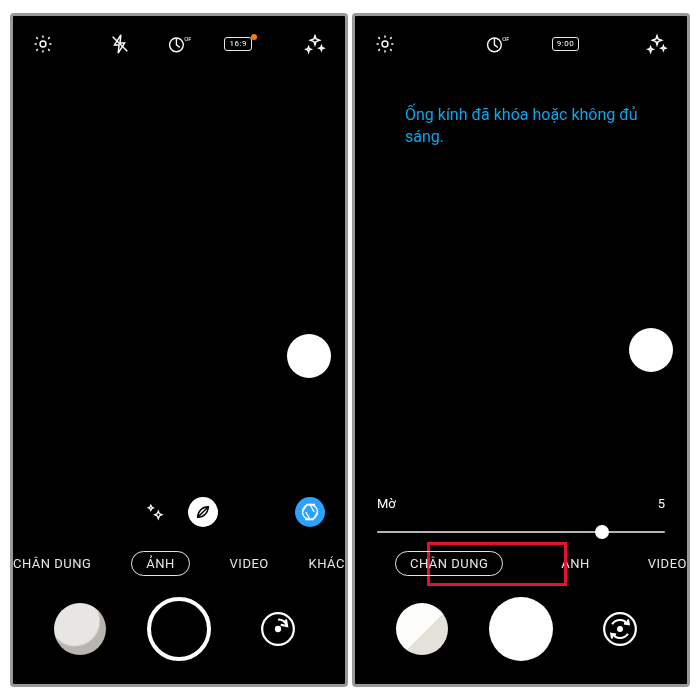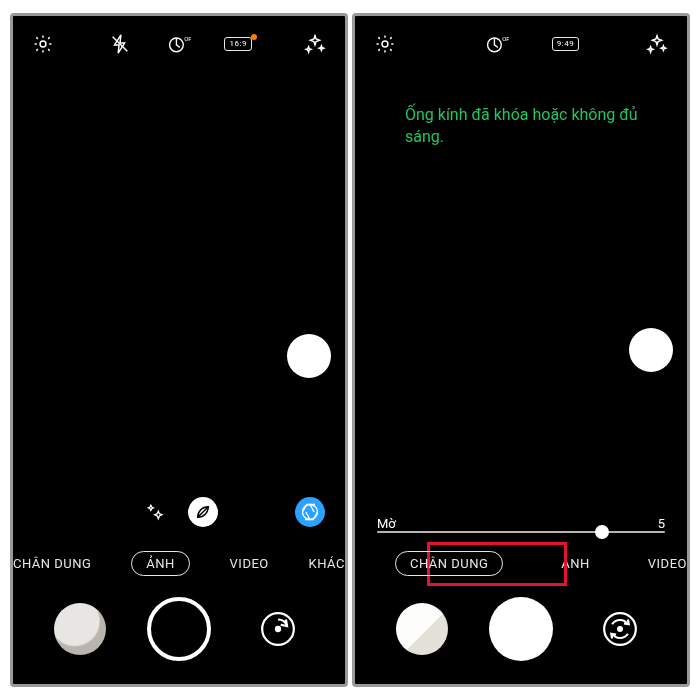--- a/index.html
+++ b/index.html
@@ -7,30 +7,30 @@
   .canvas{width:700px;height:700px;position:relative;margin:0 auto;background:#fff;display:flex;align-items:center;justify-content:center;gap:4px}
   .phone{width:338px;height:674px;background:#000;border:3px solid #999;border-radius:4px;display:flex;flex-direction:column;color:#fff;position:relative}
   .topbar{height:56px;display:flex;align-items:center;justify-content:space-between;padding:0 18px}
   .topbar .slot{flex:1;display:flex;justify-content:center}
   .topbar .slot:first-child{justify-content:flex-start}
   .topbar .slot:last-child{justify-content:flex-end}
   .icon{color:#fff;display:inline-flex;align-items:center;justify-content:center;width:24px;height:24px}
   .ratio-pill{border:1px solid rgba(255,255,255,.9);border-radius:3px;padding:2px 4px;font-size:8px;line-height:1;letter-spacing:.5px;position:relative}
   .ratio-dot{position:absolute;top:-4px;right:-6px;width:6px;height:6px;background:#ff7a00;border-radius:50%}
   .viewfinder{flex:1;position:relative}
-  .msg{position:absolute;top:32px;left:50px;right:28px;font-size:16px;line-height:1.4;color:#22c55e}
+  .msg{position:absolute;top:32px;left:50px;right:28px;font-size:16px;line-height:1.4;color:#0ea5e9}
   .focus-dot{position:absolute;right:14px;width:44px;height:44px;background:#fff;border-radius:50%}
   .effects-row{display:flex;align-items:center;justify-content:center;gap:18px;padding:6px 0 10px;position:relative}
   .eff{width:30px;height:30px;border-radius:50%;display:flex;align-items:center;justify-content:center}
   .eff.plain{color:rgba(255,255,255,.9)}
   .eff.white{background:#fff;color:#000}
   .eff.blue{background:#29a3ff;color:#fff}
   .effects-row .eff.blue{position:absolute;right:20px}
   .slider-row{padding:8px 22px 4px}
-  .slider-labels{display:flex;justify-content:space-between;font-size:13px;color:#fff;margin-bottom:0}
+  .slider-labels{display:flex;justify-content:space-between;font-size:13px;color:#fff;margin-bottom:20px}
   .slider-track{position:relative;height:2px;background:rgba(255,255,255,.7);border-radius:1px}
   .slider-thumb{position:absolute;top:50%;width:14px;height:14px;background:#fff;border-radius:50%;transform:translate(-50%,-50%)}
   .modes{display:flex;align-items:center;justify-content:space-between;gap:26px;padding:14px 0 10px;font-size:13px;letter-spacing:.5px}
   .mode{color:rgba(255,255,255,.9);white-space:nowrap}
   .mode.active{border:1px solid rgba(255,255,255,.9);border-radius:16px;padding:4px 14px}
   .highlight{position:absolute;border:3px solid #e6112f;pointer-events:none}
   .bottombar{height:98px;display:flex;align-items:center;justify-content:space-around;padding:0 20px 12px}
   .thumb{width:52px;height:52px;border-radius:50%;background:radial-gradient(circle at 40% 35%,#e8e6e2 0 52%,#b9b4ad 56% 100%);overflow:hidden}
   .thumb.doc{background:linear-gradient(135deg,#fdfdfb 0 55%,#e3e1da 55% 100%)}
   .shutter{width:64px;height:64px;border-radius:50%;border:4px solid #fff;background:transparent}
@@ -147,21 +147,21 @@
           <span class="icon">
         <svg width="24" height="22" viewBox="0 0 28 24" fill="none" stroke="#fff" stroke-width="1.6">
               <circle cx="11" cy="13" r="8"></circle>
               <path d="M11 6v7l4 3"></path>
               <text x="20" y="9" font-size="7" fill="#fff" stroke="none">OFF</text>
             </svg>
       </span>
         </div>
       <div class="slot">
           <span class="icon" style="width:auto">
-        <span class="ratio-pill"><span>9:49</span></span>
+        <span class="ratio-pill"><span>9:00</span></span>
       </span>
         </div>
       <div class="slot">
           <span class="icon">
         <svg width="22" height="22" viewBox="0 0 24 24" fill="none" stroke="#fff" stroke-width="1.6">
               <path d="M12 3l1.2 3.6L17 8l-3.8 1.4L12 13l-1.2-3.6L7 8l3.8-1.4L12 3Z"></path>
               <path d="M5 15l.8 2 2 .8-2 .8L5 21l-.8-2.4-2-.8 2-.8L5 15Z"></path>
               <path d="M19 14l.7 1.8 1.8.7-1.8.7L19 19l-.7-1.8-1.8-.7 1.8-.7L19 14Z"></path>
             </svg>
       </span>

